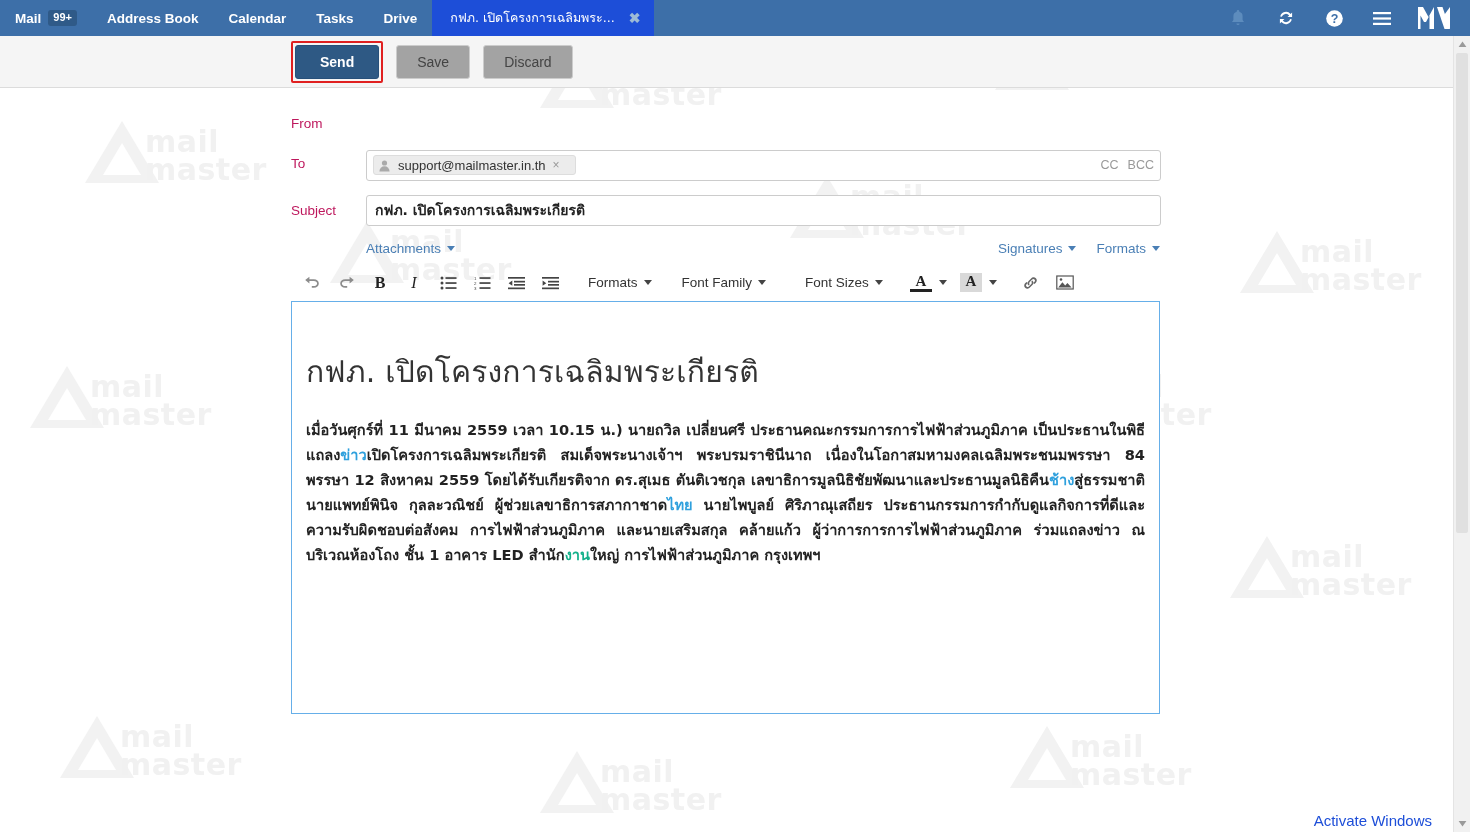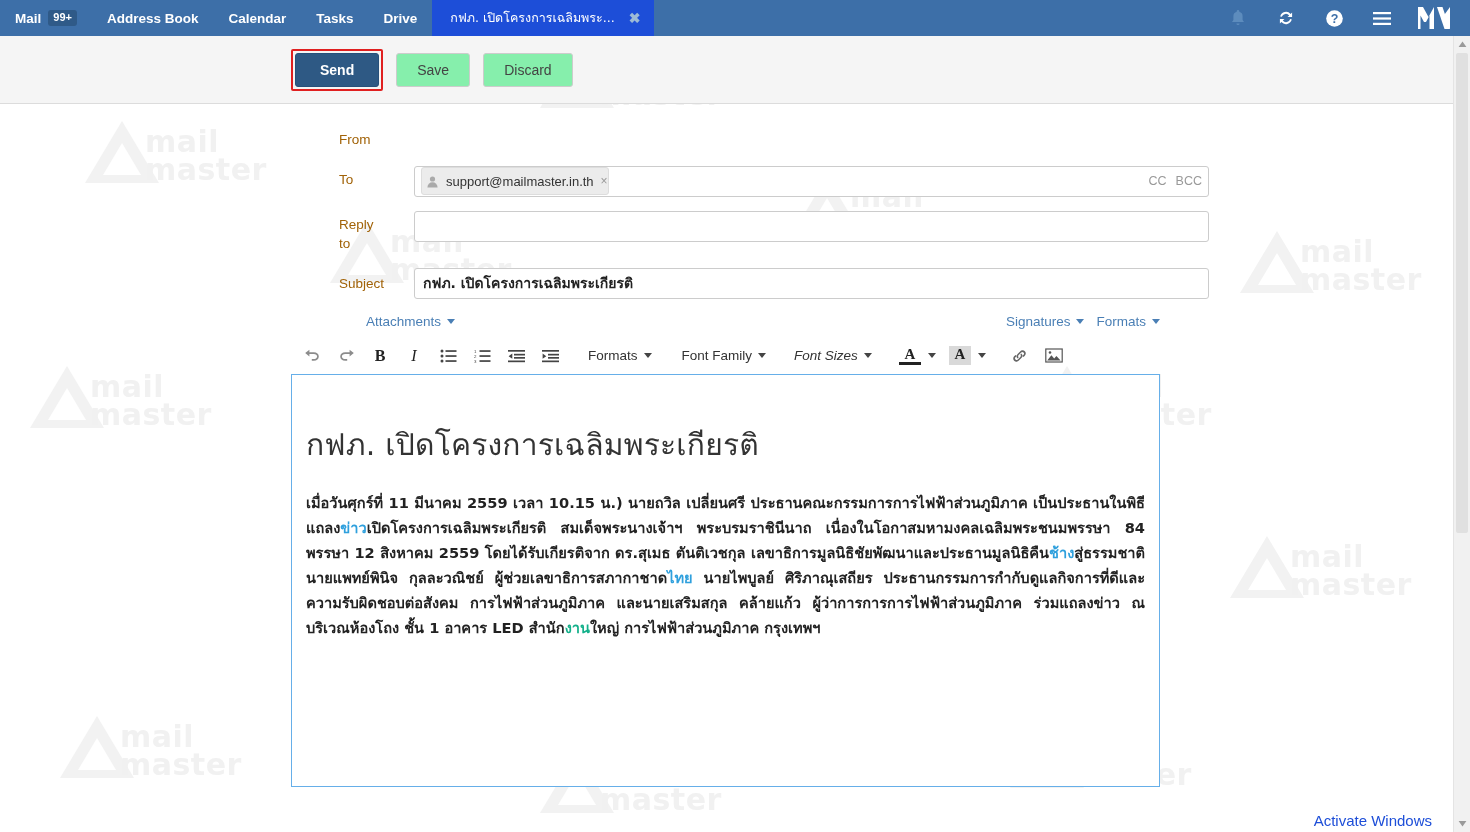--- a/index.html
+++ b/index.html
@@ -132,21 +132,21 @@
     align-items: center;
     justify-content: center;
     width: 56px; height: 36px;
     cursor: pointer;
   }
 
   
   .action-bar {
     position: relative;
     z-index: 8;
-    height: 68px;
+    height: 52px;
     background: #f5f5f5;
     border-bottom: 1px solid #dcdcdc;
     display: flex;
     align-items: center;
     padding-left: 291px;
   }
   .send-wrap {
     border: 2px solid #e02020;
     padding: 2px;
     border-radius: 2px;
@@ -161,21 +161,21 @@
     line-height: 1;
   }
   .btn-send {
     background: #2e5984;
     border: 1px solid #27507a;
     color: #ffffff;
     font-weight: 700;
     padding: 9px 24px;
   }
   .btn-light {
-    background: #86efac;
+    background: #a3a3a3;
     border: 1px solid #cccccc;
     color: #444444;
     padding: 9px 20px;
     margin-left: 13px;
   }
 
   
   .compose {
     position: relative;
     z-index: 5;
@@ -184,25 +184,24 @@
   .row {
     display: flex;
     align-items: flex-start;
     margin-bottom: 0;
     padding-left: 291px;
   }
   .row-label {
     width: 75px;
     flex: 0 0 75px;
     font-size: 13.5px;
-    color: #a16207;
+    color: #be185d;
     font-weight: 400;
     padding-top: 4px;
     line-height: 1.45;
-    margin-left: 48px;
   }
   .row-field { flex: 1; max-width: 795px; }
 
   .from-value {
     font-size: 14px;
     color: #333333;
     padding-top: 2px;
     cursor: pointer;
     display: inline-block;
   }
@@ -227,24 +226,24 @@
     padding: 0 8px;
     position: relative;
   }
   .to-box { height: 31px; padding: 0 6px; }
   .chip {
     display: inline-flex;
     align-items: center;
     background: #ececec;
     border: 1px solid #dddddd;
     border-radius: 3px;
-    padding: 2px 0 2px 3px;
+    padding: 2px 15px 2px 3px;
     font-size: 13px;
     color: #333333;
-    height: 28px;
+    height: 20px;
   }
   .chip-avatar {
     width: 15px; height: 15px;
     margin-right: 6px;
     display: inline-flex;
     align-items: center;
     justify-content: center;
   }
   .chip-x {
     margin-left: 7px;
@@ -288,21 +287,21 @@
     align-items: center;
   }
   .caret-bl {
     display: inline-block;
     margin-left: 6px;
     width: 0; height: 0;
     border-left: 4.5px solid transparent;
     border-right: 4.5px solid transparent;
     border-top: 5px solid #4a7fb5;
   }
-  .links-right { margin-left: auto; display: flex; gap: 12px; }
+  .links-right { margin-left: auto; display: flex; gap: 20px; }
 
   
   .editor-wrap {
     position: relative;
     z-index: 5;
     padding-left: 291px;
     padding-right: 310px;
   }
   .editor-toolbar {
     height: 36px;
@@ -643,31 +642,20 @@
           <span class="chip-x">×</span>
         </span>
         <span class="cc-bcc">
           <span>CC</span>
           <span>BCC</span>
         </span>
       </div>
     </div>
   </div>
 
-  <div class="row" style="margin-bottom:14px;">
-    <div class="row-label">
-      <div>Reply</div>
-      <div>to</div>
-    </div>
-    <div class="row-field">
-      <div class="input-box reply-box">
-        <span></span>
-      </div>
-    </div>
-  </div>
 
   <div class="row">
     <div class="row-label" style="padding-top:6px;">Subject</div>
     <div class="row-field">
       <div class="input-box subject-box">
         <span class="subject-text">กฟภ. เปิดโครงการเฉลิมพระเกียรติ</span>
       </div>
     </div>
   </div>
 
@@ -747,21 +735,21 @@
         </svg>
     </div>
     <div class="tbtn-txt" style="margin-left:14px;">
       <span>Formats</span>
         <span class="caret-sm"></span>
     </div>
     <div class="tbtn-txt" style="margin-left:12px;">
       <span>Font Family</span>
         <span class="caret-sm"></span>
     </div>
-    <div class="tbtn-txt" style="margin-left:10px;font-style:italic;">
+    <div class="tbtn-txt" style="margin-left:21px;">
       <span>Font Sizes</span>
         <span class="caret-sm"></span>
     </div>
     <div class="color-btn" style="margin-left:16px;">
       <span class="color-a">A</span>
     </div>
     <div class="color-caret">
         <span class="caret-sm" style="margin-left:0;"></span>
       </div>
     <div class="color-btn" style="margin-left:6px;">

